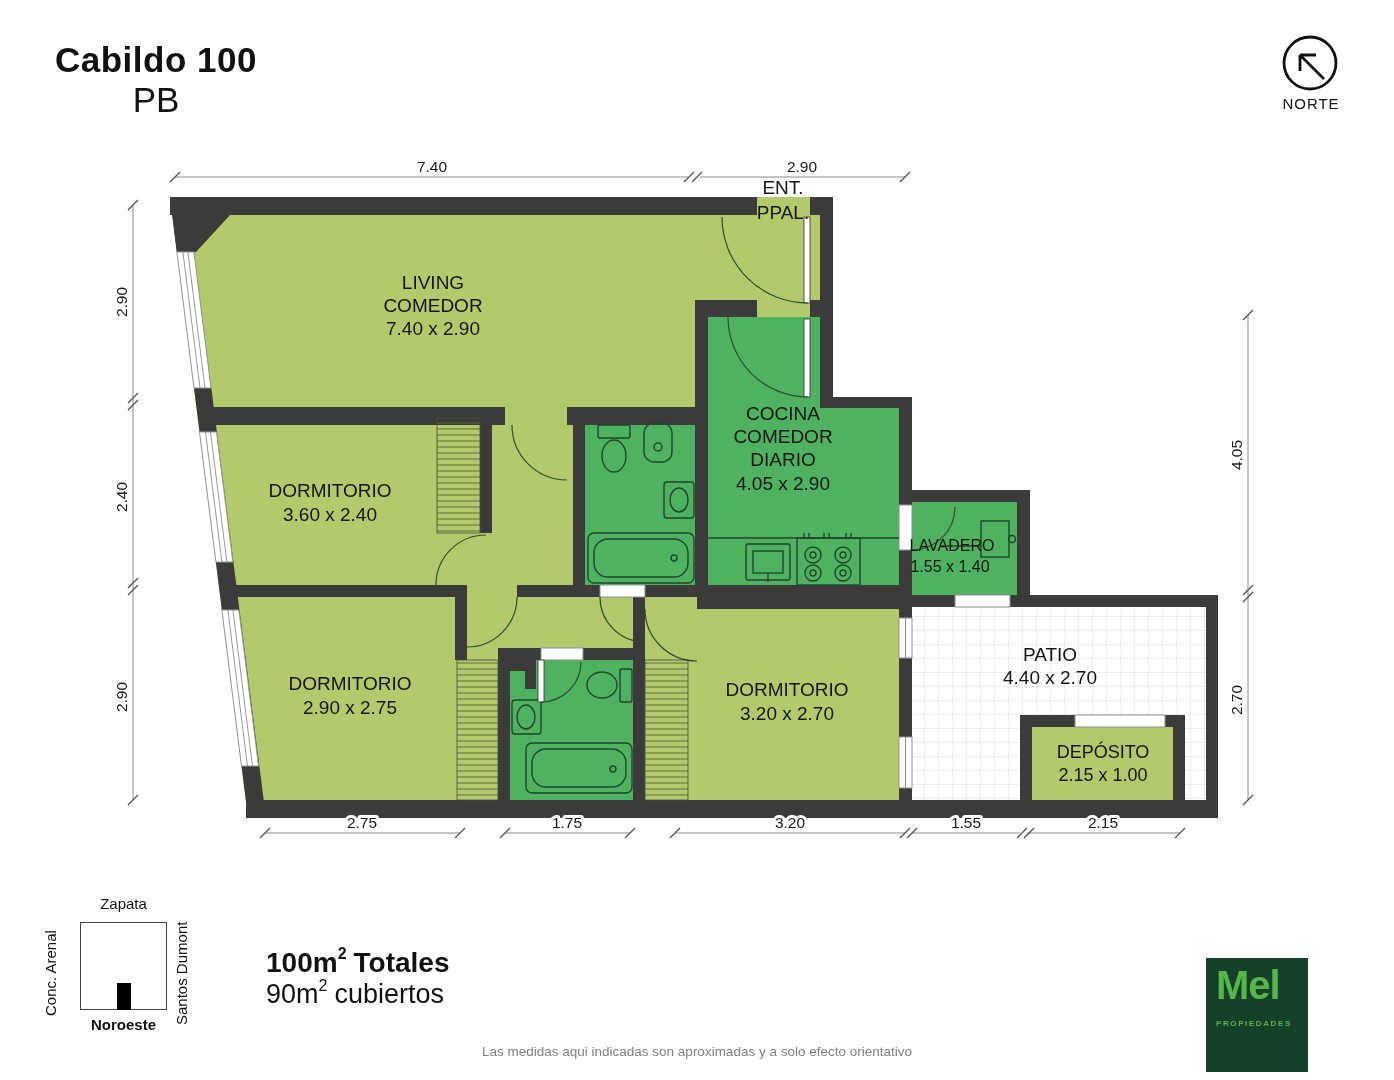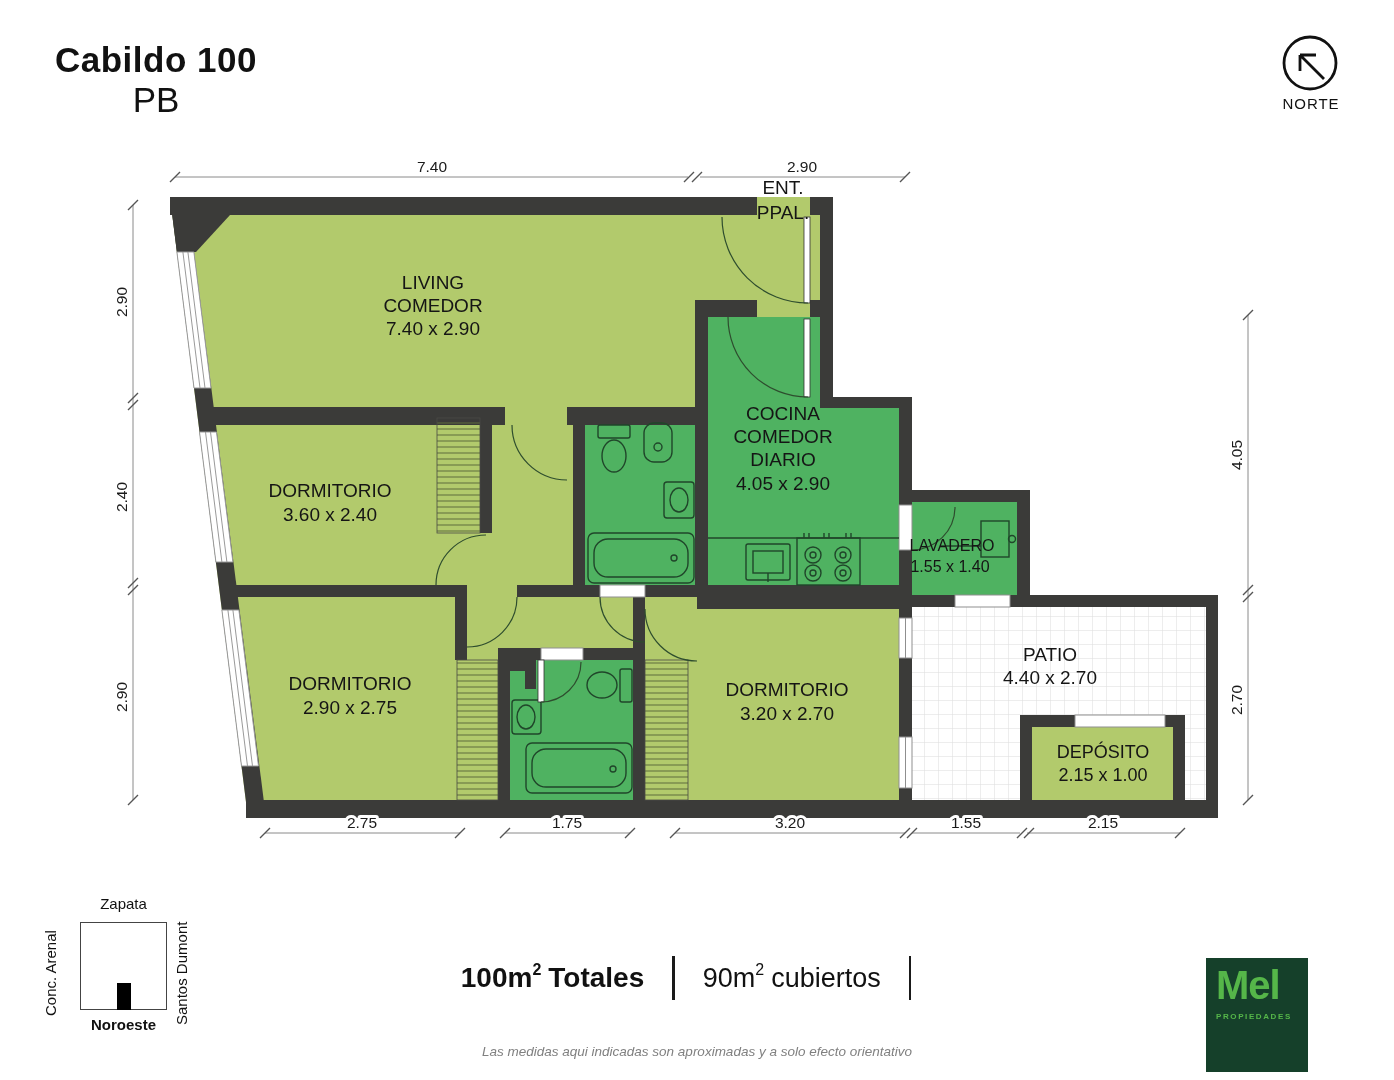--- a/index.html
+++ b/index.html
@@ -13,35 +13,35 @@
   .hsep{width:3px;height:48px;background:#1a1a1a;margin:0 22px;}
   
   .map-label{position:absolute;font-size:15px;color:#111;text-align:center;}
   .map-square{position:absolute;left:80px;top:922px;width:87px;height:88px;
               border:1.5px solid #444;background:#fff;box-sizing:border-box;}
   .map-marker{position:absolute;left:117px;top:983px;width:14px;height:27px;background:#000;}
   .vlabel{position:absolute;writing-mode:vertical-rl;transform:rotate(180deg);
           font-size:15px;color:#111;height:110px;text-align:center;line-height:18px;}
   .map-bottom{font-weight:bold;}
   
-  .area-line{position:absolute;left:250px;top:952px;width:900px;height:52px;
-             display:flex;align-items:center;justify-content:center;}
+  .area-line{position:absolute;left:266px;top:952px;width:900px;height:52px;
+             display:flex;align-items:flex-start;justify-content:center;flex-direction:column;}
   .area{font-size:27px;color:#111;white-space:nowrap;}
   .area sup{font-size:16px;position:relative;top:-2px;}
   .area .lbl{margin-left:7px;}
   .area-bold{font-weight:bold;font-size:28px;}
   .vsep{width:2.5px;height:44px;background:#1a1a1a;margin:0 28px;}
   
   .disclaimer{position:absolute;left:0;top:1044px;width:100%;text-align:center;
-              font-size:13.5px;color:#808080;font-style:italic;}
+              font-size:13.5px;color:#808080;}
   
   .logo{position:absolute;left:1206px;top:958px;width:102px;height:114px;
         background:var(--logo-bg);padding:10px 0 0 10px;box-sizing:border-box;}
   .logo-name{font-size:40px;font-weight:bold;color:var(--logo-green);line-height:.85;letter-spacing:-1px;}
-  .logo-sub{font-size:8px;font-weight:bold;letter-spacing:1.6px;color:var(--logo-green);margin-top:10px;}
+  .logo-sub{font-size:8px;font-weight:bold;letter-spacing:1.6px;color:var(--logo-green);margin-top:17px;}
   
   text{font-family:"Liberation Sans",sans-serif;}
   .rlabel{text-anchor:middle;font-size:19px;fill:#151515;}
   .rlabel-sm{text-anchor:middle;font-size:16px;fill:#151515;}
   .rlabel-dep{text-anchor:middle;font-size:18px;fill:#151515;}
   .dlabel{text-anchor:middle;font-size:15.5px;fill:#1a1a1a;
           paint-order:stroke;stroke:#fff;stroke-width:6px;stroke-linejoin:round;}
   .north-label{text-anchor:middle;font-size:15px;fill:#111;letter-spacing:1px;}
 </style>
 </head>

